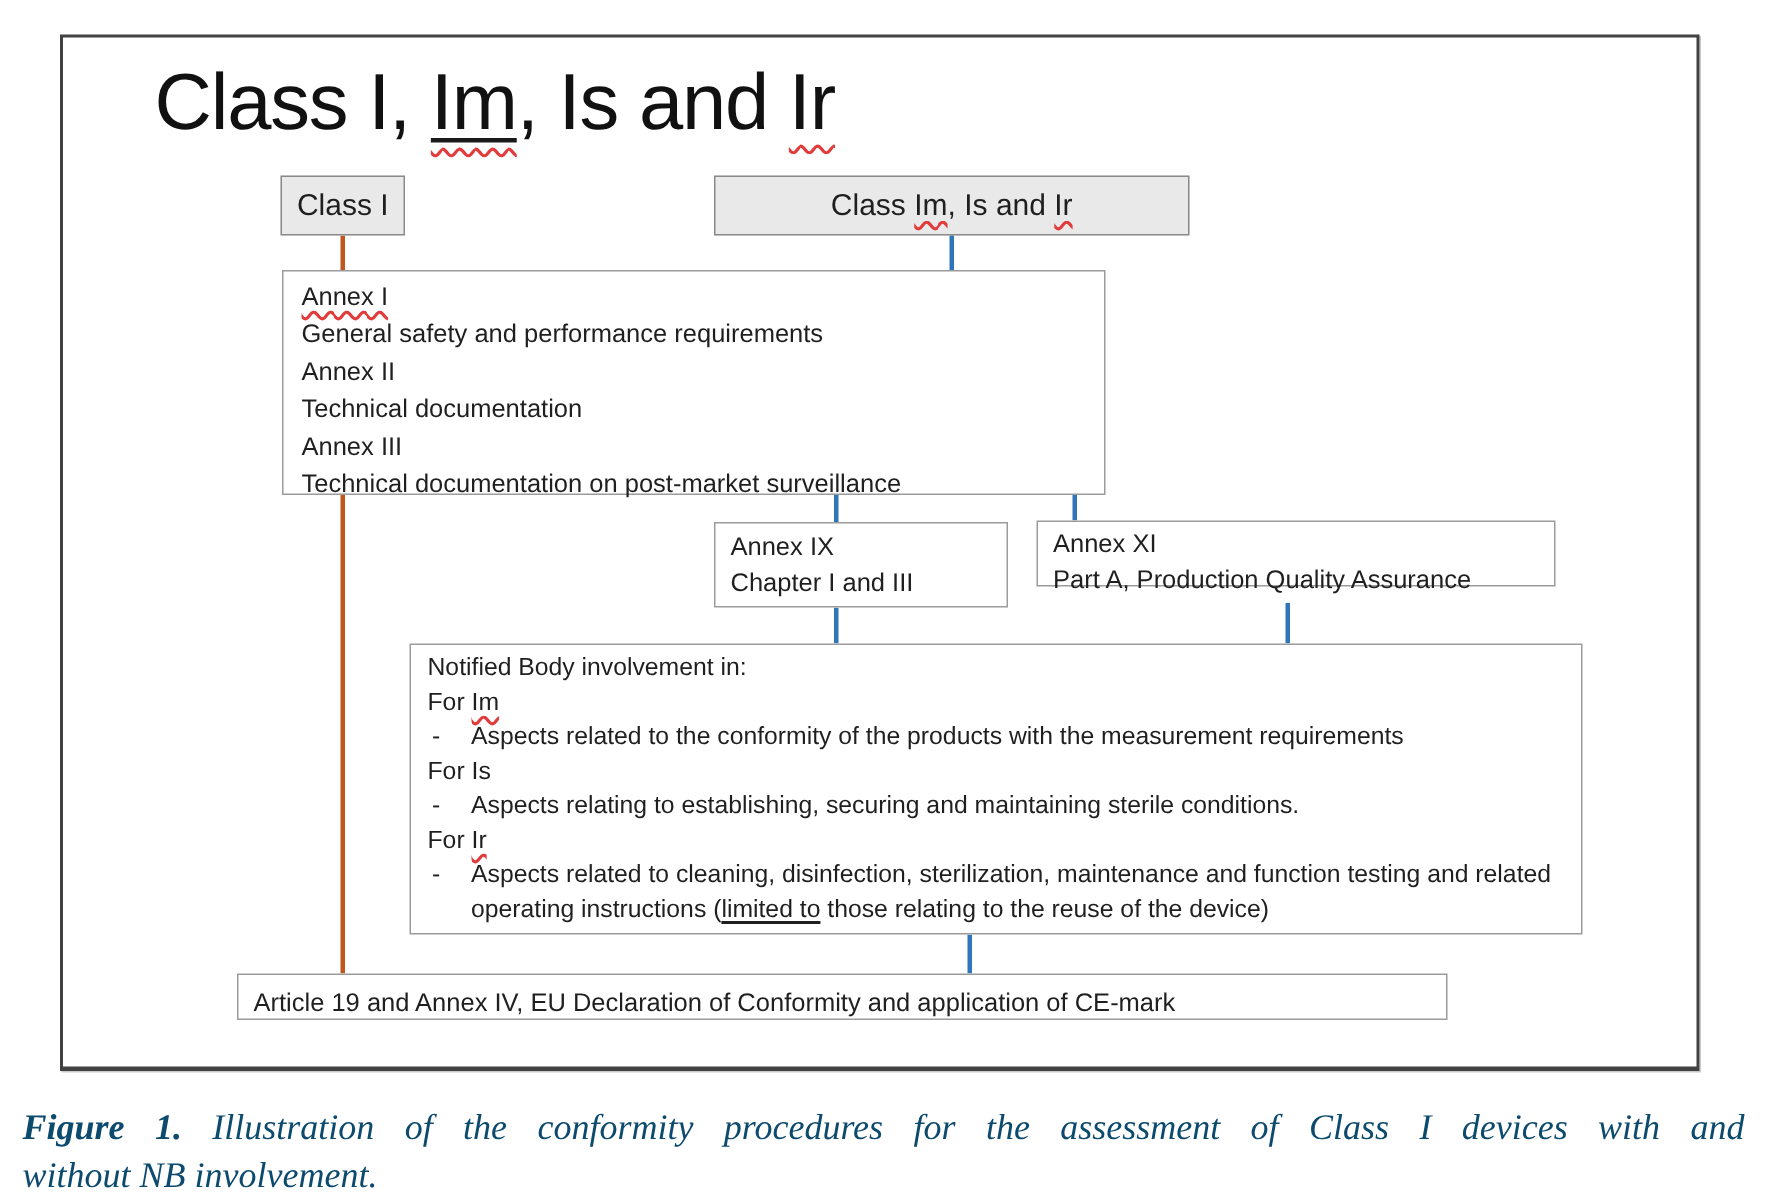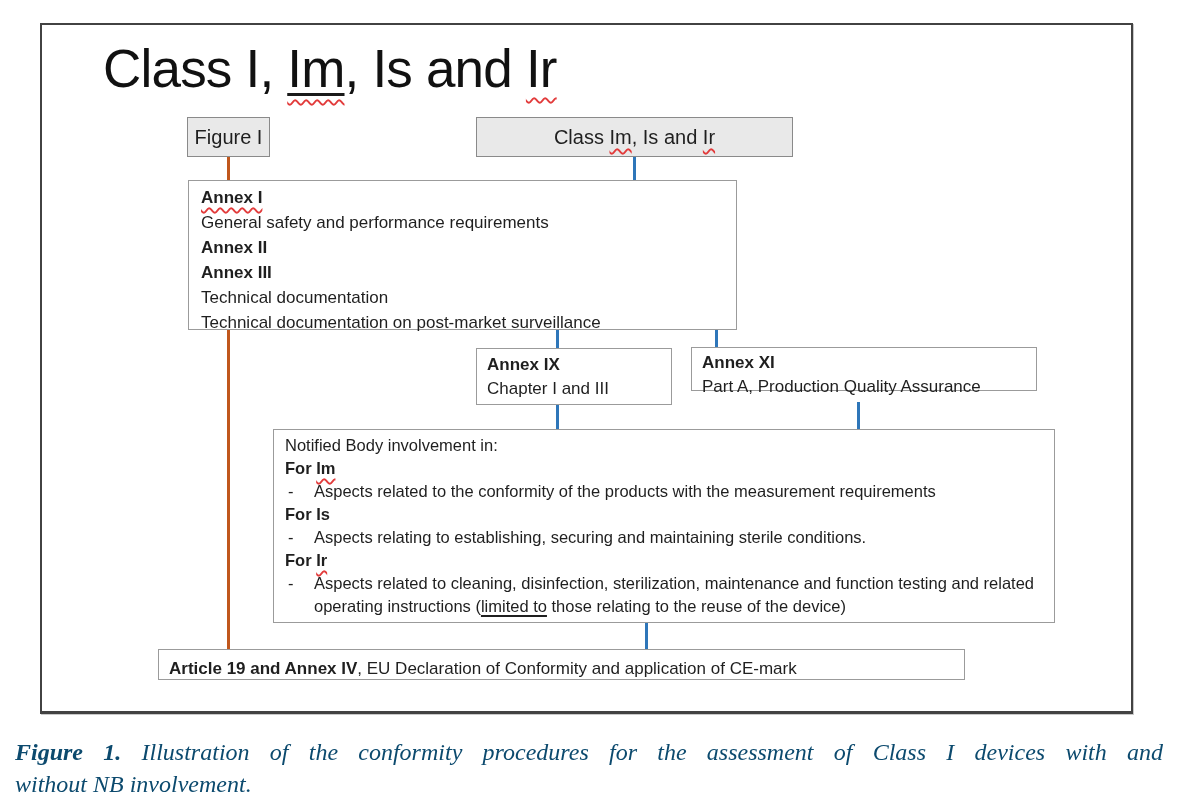--- a/index.html
+++ b/index.html
@@ -23,21 +23,21 @@
   
   .box{
     position:absolute;z-index:2;background:#ffffff;border:1px solid #9b9b9b;
     box-sizing:border-box;font-size:17px;line-height:25px;
   }
   .box.gray{
     background:#e9e9e9;border-color:#8a8a8a;display:flex;align-items:center;justify-content:center;
     font-size:20px;line-height:20px;
   }
   .box .pad{padding:4px 12px;}
-  b,.b{font-weight:700;}
+  b,.b{font-weight:400;}
   .squiggle{
     text-decoration-line:underline;text-decoration-style:wavy;
     text-decoration-color:#e23b3b;text-decoration-thickness:1.5px;text-underline-offset:4px;
   }
   .u-black{
     text-decoration-line:underline;text-decoration-style:solid;
     text-decoration-color:#1a1a1a;text-decoration-thickness:3px;text-underline-offset:6px;
   }
   .u-wavy-far{
     text-decoration-line:underline;text-decoration-style:wavy;
@@ -71,34 +71,34 @@
 
   <div class="vline orange" style="left:227px;top:157px;height:492px;"></div>
   <div class="vline blue" style="left:633px;top:156px;height:25px;"></div>
   <div class="vline blue" style="left:556px;top:330px;height:18px;"></div>
   <div class="vline blue" style="left:715px;top:330px;height:17px;"></div>
   <div class="vline blue" style="left:556px;top:405px;height:24px;"></div>
   <div class="vline blue" style="left:857px;top:402px;height:27px;"></div>
   <div class="vline blue" style="left:645px;top:623px;height:26px;"></div>
 
   <div class="box gray" style="left:187px;top:117px;width:83px;height:40px;">
-    <span>Figure I</span>
+    <span>Class I</span>
   </div>
 
   <div class="box gray" style="left:476px;top:117px;width:317px;height:40px;">
     <span><span>Class </span><span class="squiggle">Im</span><span>, Is and </span><span class="squiggle">Ir</span></span>
   </div>
 
   <div class="box" style="left:188px;top:180px;width:549px;height:150px;">
     <div class="pad">
       <div><b class="squiggle">Annex I</b></div>
       <div>General safety and performance requirements</div>
       <div><b>Annex II</b></div>
+      <div>Technical documentation</div>
       <div><b>Annex III</b></div>
-      <div>Technical documentation</div>
       <div>Technical documentation on post-market surveillance</div>
     </div>
   </div>
 
   <div class="box" style="left:476px;top:348px;width:196px;height:57px;line-height:24px;">
     <div class="pad" style="padding:4px 10px;">
       <div><b>Annex IX</b></div>
       <div>Chapter I and III</div>
     </div>
   </div>

